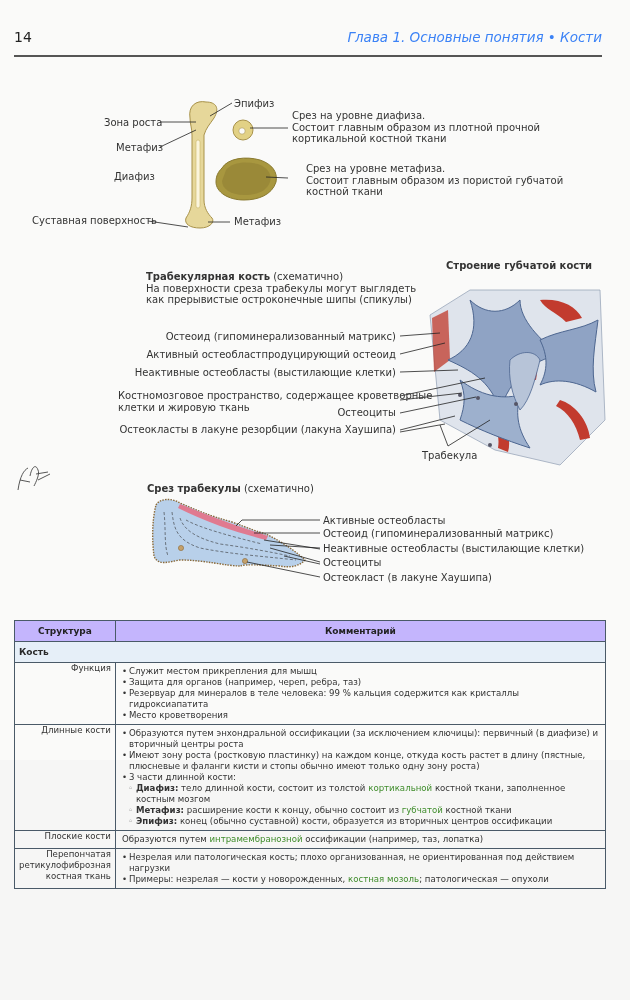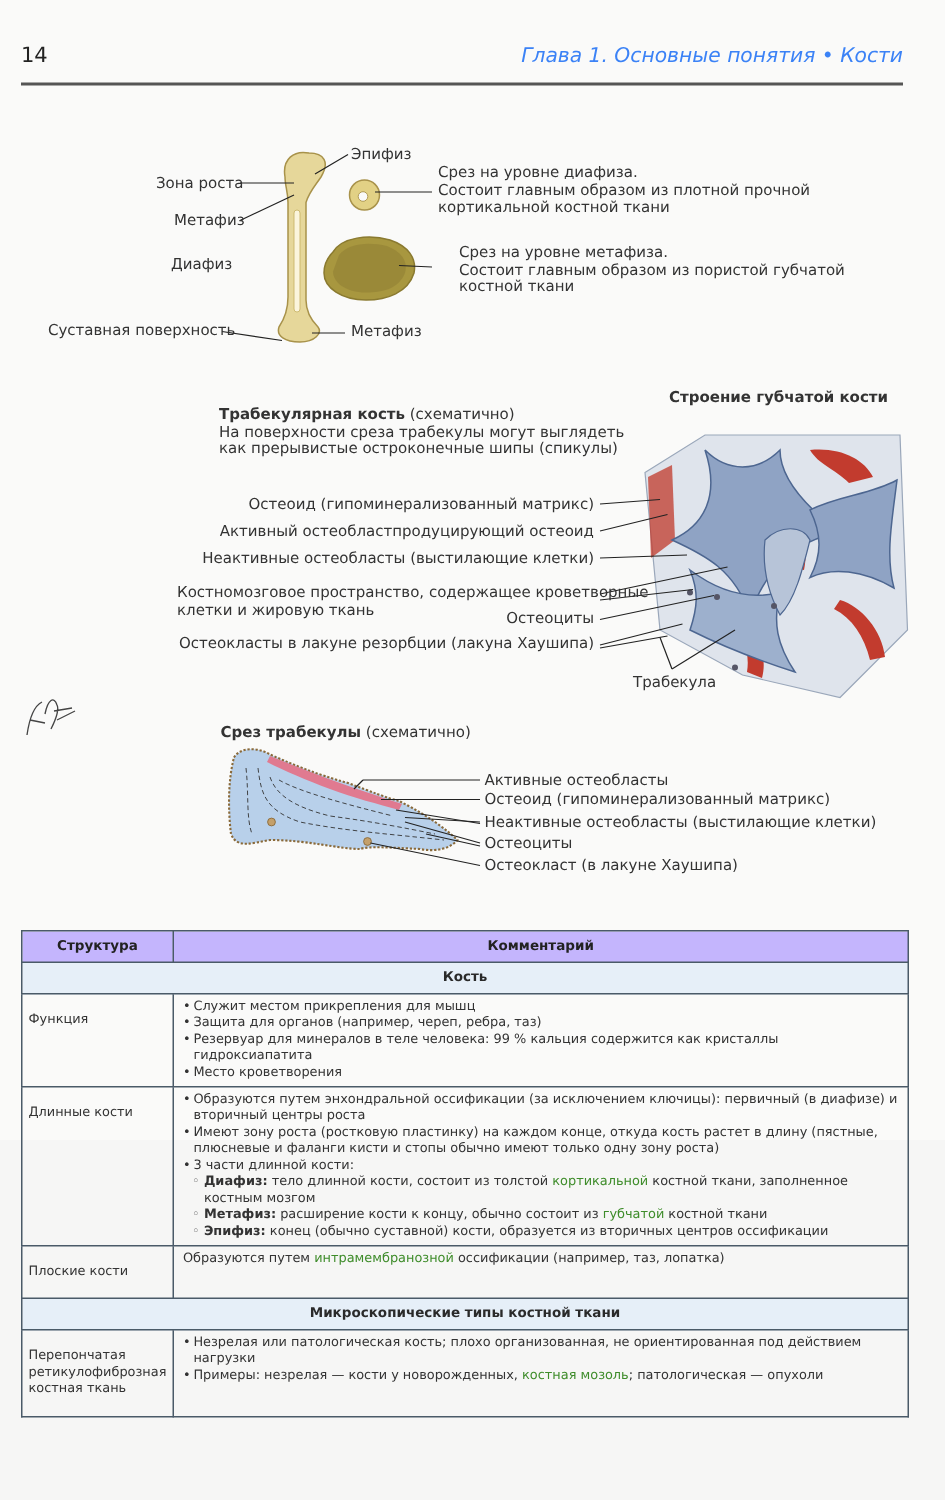--- a/index.html
+++ b/index.html
@@ -14,22 +14,22 @@
 
   .lbl { position: absolute; font-size: 10px; color: #333; line-height: 11.5px; white-space: nowrap; }
   .b { font-weight: bold; }
 
   svg.ill { position: absolute; left: 0; top: 0; }
 
   
   .tbl { position: absolute; left: 14px; top: 620px; width: 592px; border: 1px solid #3a4a58; border-collapse: collapse; font-size: 8.6px; }
   .tbl td, .tbl th { border: 1px solid #4a5a68; vertical-align: top; }
   .tbl th { background: #c4b5fd; font-weight: bold; text-align: center; padding: 5px 4px; font-size: 9px; color: #222; }
-  .tbl tr.section td { background: #e6eff8; text-align: center; font-weight: bold; padding: 5px 4px; font-size: 9px; margin-left: 40px; }
-  .tbl td.s { width: 96px; padding: 12px 4px; color: #333; }
+  .tbl tr.section td { background: #e6eff8; text-align: left; font-weight: bold; padding: 5px 4px; font-size: 9px; margin-left: 40px; }
+  .tbl td.s { width: 96px; padding: 0 4px; color: #333; text-align: right; }
   .tbl td.c { padding: 3px 6px 3px 6px; color: #333; }
   .tbl ul { list-style: none; }
   .tbl li { position: relative; padding-left: 7px; line-height: 11px; }
   .tbl li::before { content: "•"; position: absolute; left: 0; top: 0; }
   .tbl li.sub { padding-left: 14px; }
   .tbl li.sub::before { content: "◦"; left: 6px; color: #777; }
   .g { color: #3e8c2a; }
   .cell-line { line-height: 11px; }
 </style>
 </head>
@@ -200,23 +200,20 @@
           <li class="sub"><b>Диафиз:</b><span> тело длинной кости, состоит из толстой </span><span class="g">кортикальной</span><span> костной ткани, заполненное костным мозгом</span></li>
           <li class="sub"><b>Метафиз:</b><span> расширение кости к концу, обычно состоит из </span><span class="g">губчатой</span><span> костной ткани</span></li>
           <li class="sub"><b>Эпифиз:</b><span> конец (обычно суставной) кости, образуется из вторичных центров оссификации</span></li>
         </ul>
       </td>
     </tr>
     <tr>
       <td class="s">Плоские кости</td>
       <td class="c cell-line"><span>Образуются путем </span><span class="g">интрамембранозной</span><span> оссификации (например, таз, лопатка)</span></td>
     </tr>
-    <tr class="section">
-      <td colspan="2">Микроскопические типы костной ткани</td>
-    </tr>
     <tr>
       <td class="s cell-line">Перепончатая ретикулофиброзная костная ткань</td>
       <td class="c">
         <ul>
           <li>Незрелая или патологическая кость; плохо организованная, не ориентированная под действием нагрузки</li>
           <li><span>Примеры: незрелая — кости у новорожденных, </span><span class="g">костная мозоль</span><span>; патологическая — опухоли</span></li>
         </ul>
       </td>
     </tr>
   </tbody>

